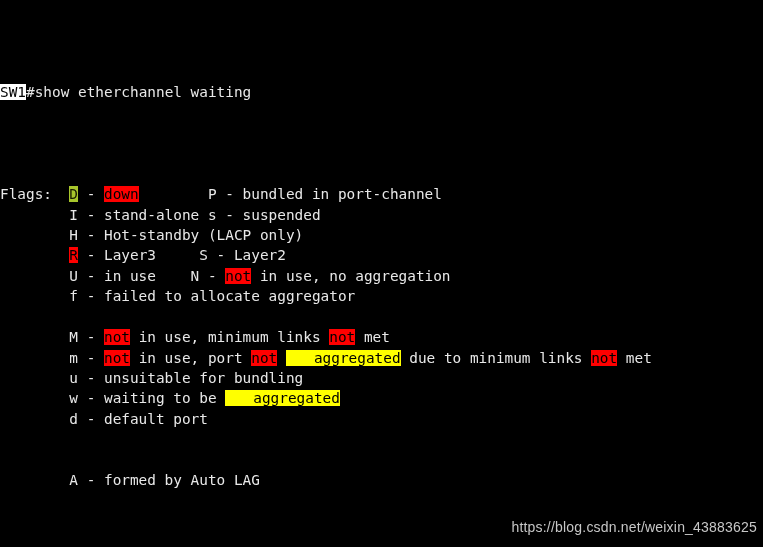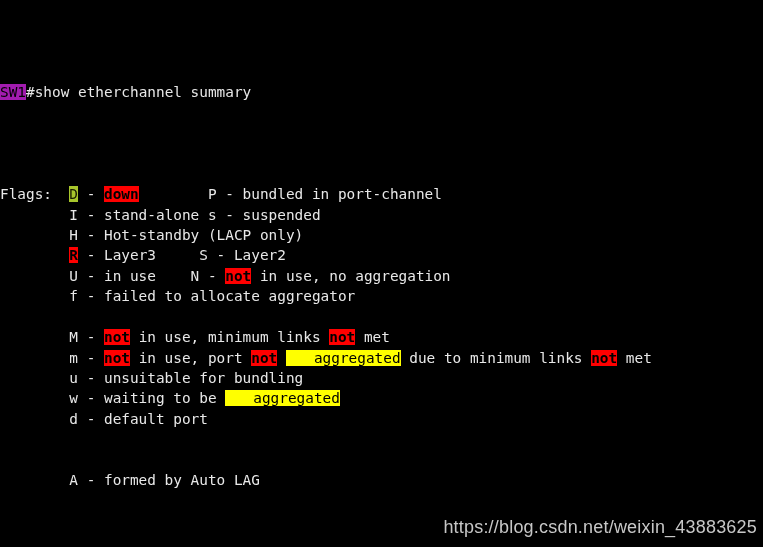--- a/index.html
+++ b/index.html
@@ -25,48 +25,48 @@
     top: 0px;
     left: 0px;
     white-space: pre;
   }
   .line {
     height: 20.45px;
     white-space: pre;
     display: block;
   }
   
-  .hl-green   { background: #a21caf; color: #000000; }
+  .hl-green   { background: #ffffff; color: #000000; }
   .hl-olive   { background: #a8c62c; color: #1a1a00; }
-  .hl-red     { background: #ff0000; color: #000000; font-weight: bold; }
+  .hl-red     { background: #ff0000; color: #000000; }
   .hl-yellow  { background: #ffff00; color: #000000; padding-left: 28px; }
   .plain      { color: #e8e8e8; }
 
   #watermark {
     position: absolute;
     right: 6px;
     top: 517px;
     color: #d8d8d8;
     font-family: "Liberation Sans", sans-serif;
-    font-size: 18px;
+    font-size: 14px;
     letter-spacing: 0.2px;
     opacity: 0.92;
     white-space: pre;
     text-align: center;
   }
 </style>
 </head>
 <body>
 
 <div id="terminal">
 
   <div class="screen">
 
     
-    <span class="line"><span class="hl-green">SW1</span><span class="plain">#</span><span class="plain">show etherchannel summary</span></span>
+    <span class="line"><span class="hl-green">SW1</span><span class="plain">#</span><span class="plain">show etherchannel waiting</span></span>
 
     
     <div id="flags-block"><span class="line"><span class="plain">Flags: </span><span class="plain"> </span><span class="hl-olive">D</span><span class="plain"> - </span><span class="hl-red">down</span><span class="plain">        P - bundled in port-channel</span></span><span class="line"><span class="plain">        </span><span class="plain">I - stand-alone s - suspended</span></span><span class="line"><span class="plain">        </span><span class="plain">H - Hot-standby (LACP only)</span></span><span class="line"><span class="plain">        </span><span class="hl-red">R</span><span class="plain"> - Layer3     S - Layer2</span></span><span class="line"><span class="plain">        </span><span class="plain">U - in use    N - </span><span class="hl-red">not</span><span class="plain"> in use, no aggregation</span></span><span class="line"><span class="plain">        </span><span class="plain">f - failed to allocate aggregator</span></span><span class="line"> </span><span class="line"><span class="plain">        </span><span class="plain">M - </span><span class="hl-red">not</span><span class="plain"> in use, minimum links </span><span class="hl-red">not</span><span class="plain"> met</span></span><span class="line"><span class="plain">        </span><span class="plain">m - </span><span class="hl-red">not</span><span class="plain"> in use, port </span><span class="hl-red">not</span><span class="plain"> </span><span class="hl-yellow">aggregated</span><span class="plain"> due to minimum links </span><span class="hl-red">not</span><span class="plain"> met</span></span><span class="line"><span class="plain">        </span><span class="plain">u - unsuitable for bundling</span></span><span class="line"><span class="plain">        </span><span class="plain">w - waiting to be </span><span class="hl-yellow">aggregated</span></span><span class="line"><span class="plain">        </span><span class="plain">d - default port</span></span><span class="line"> </span><span class="line"> </span><span class="line"><span class="plain">        </span><span class="plain">A - formed by Auto LAG</span></span><span class="line"> </span><span class="line"> </span><span class="line"> </span></div>
 
     
     
 
     
 
     

